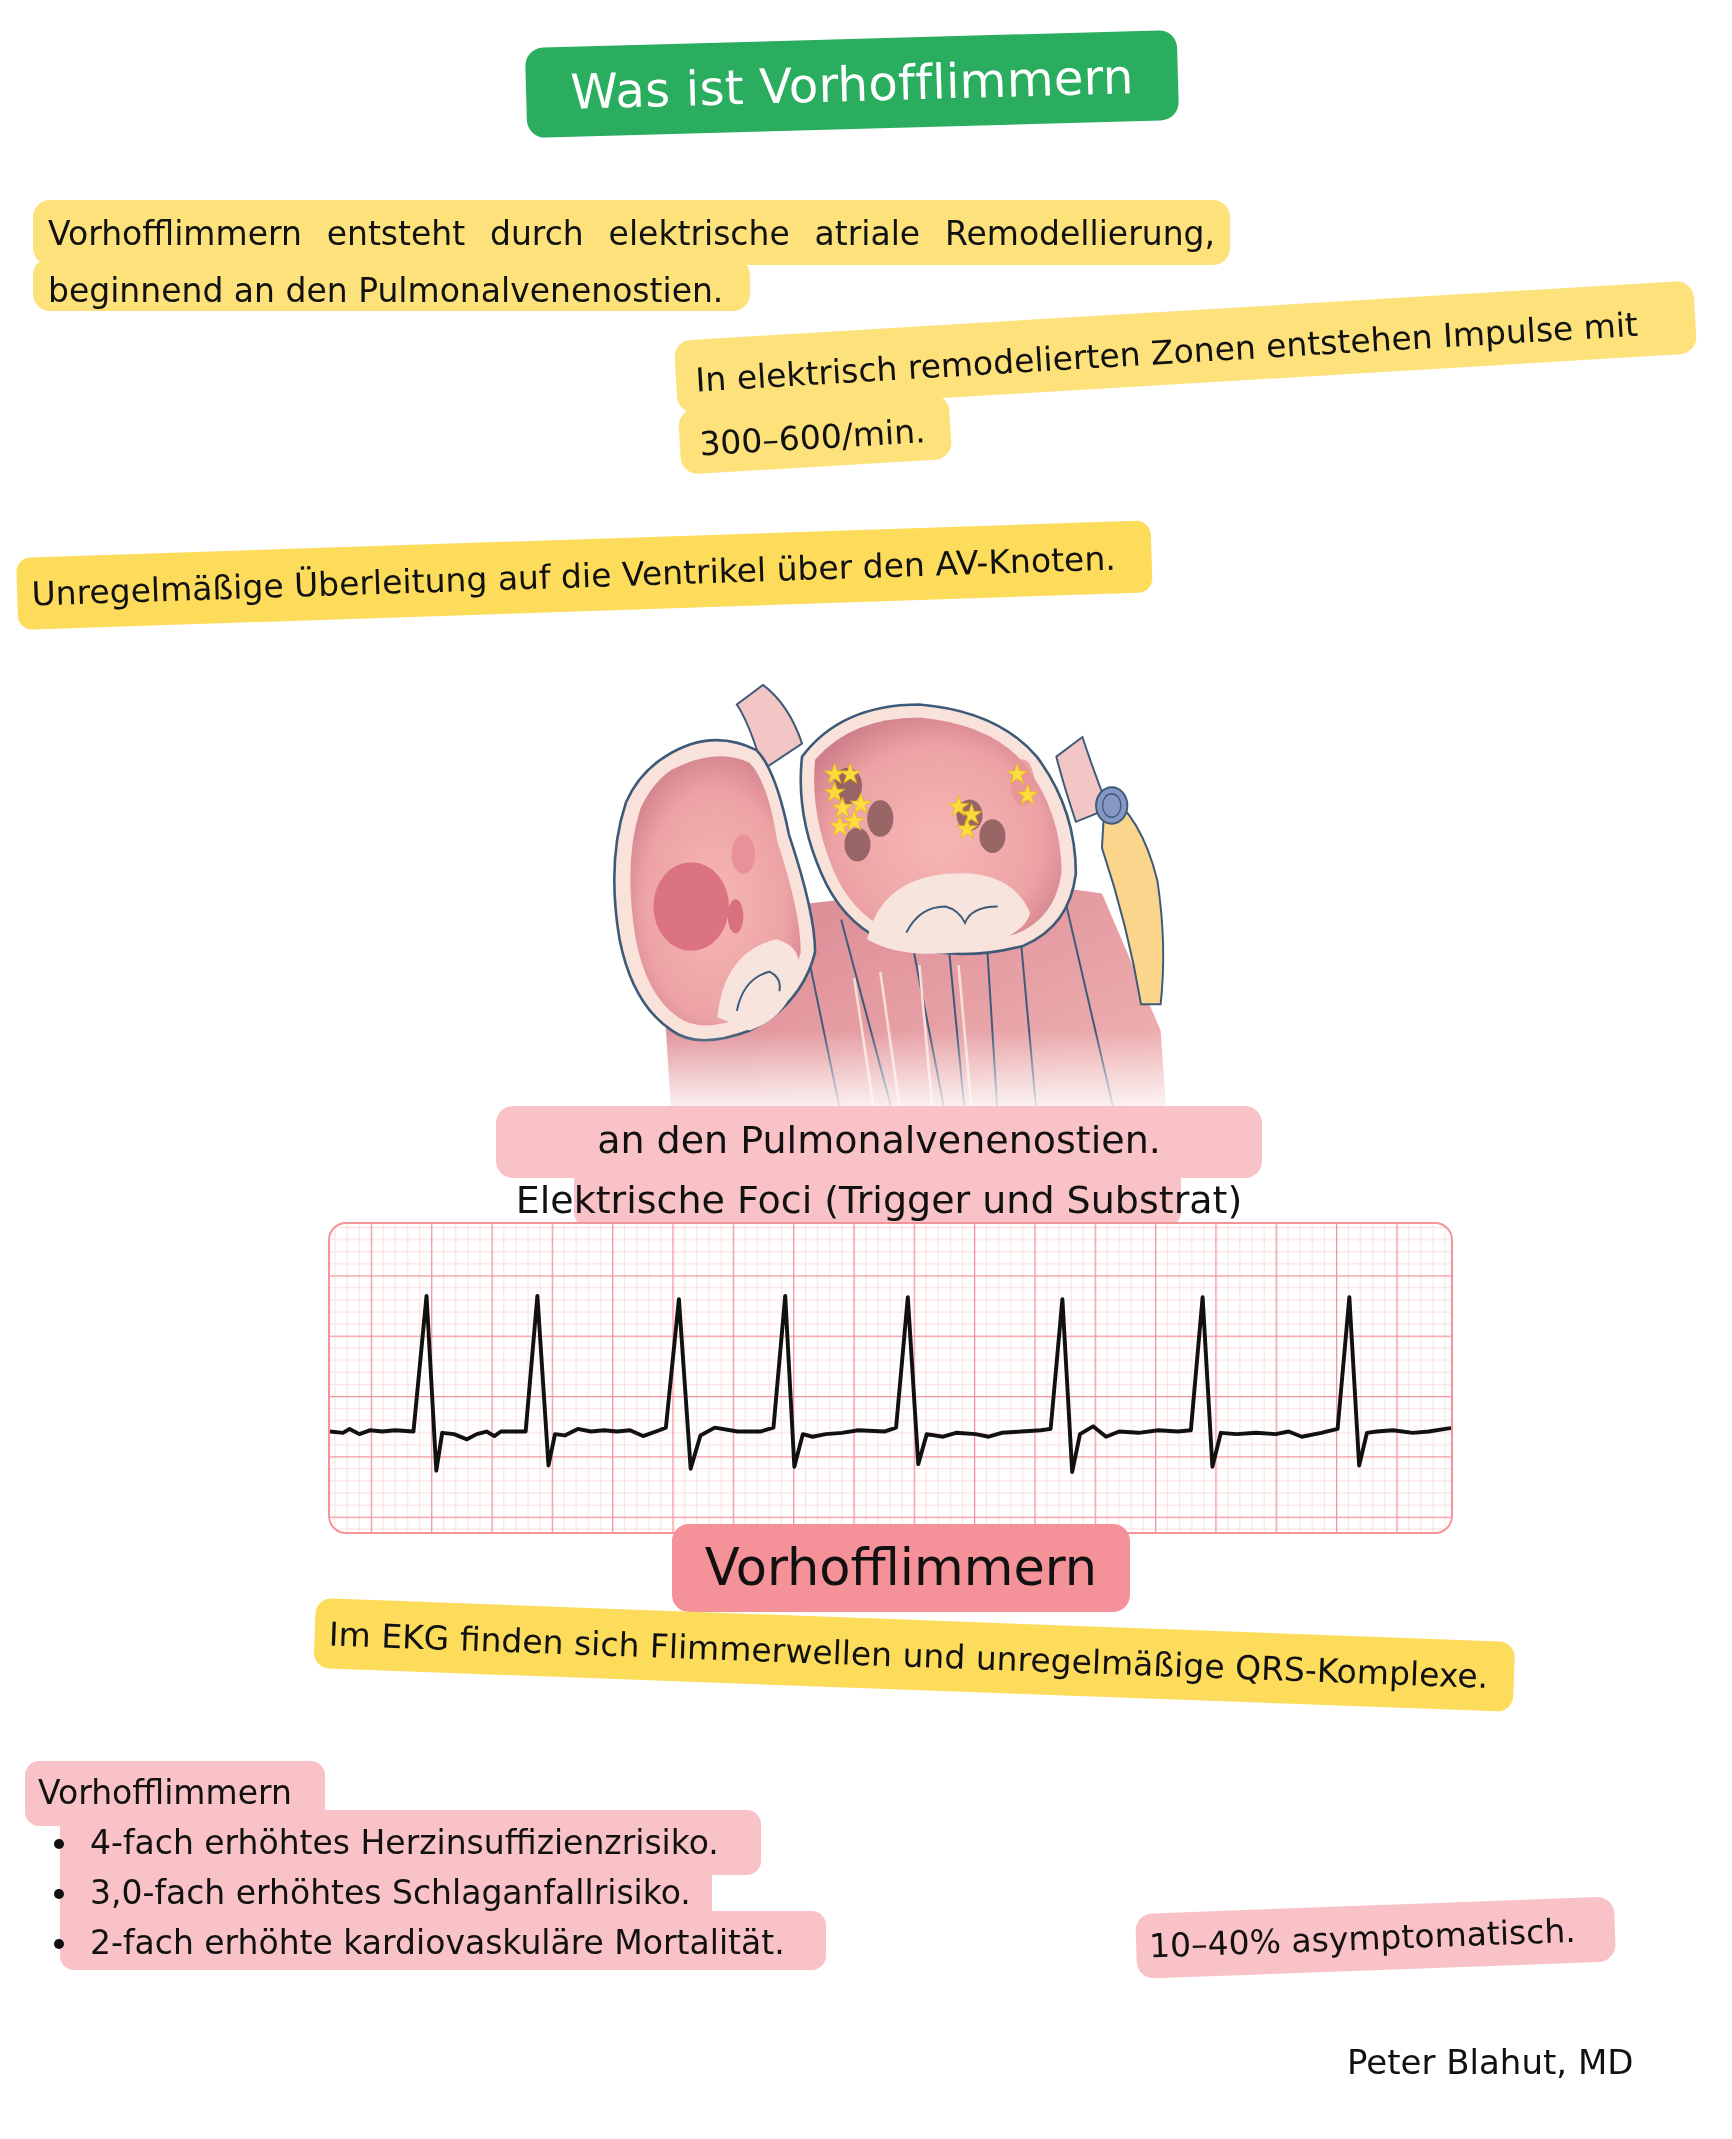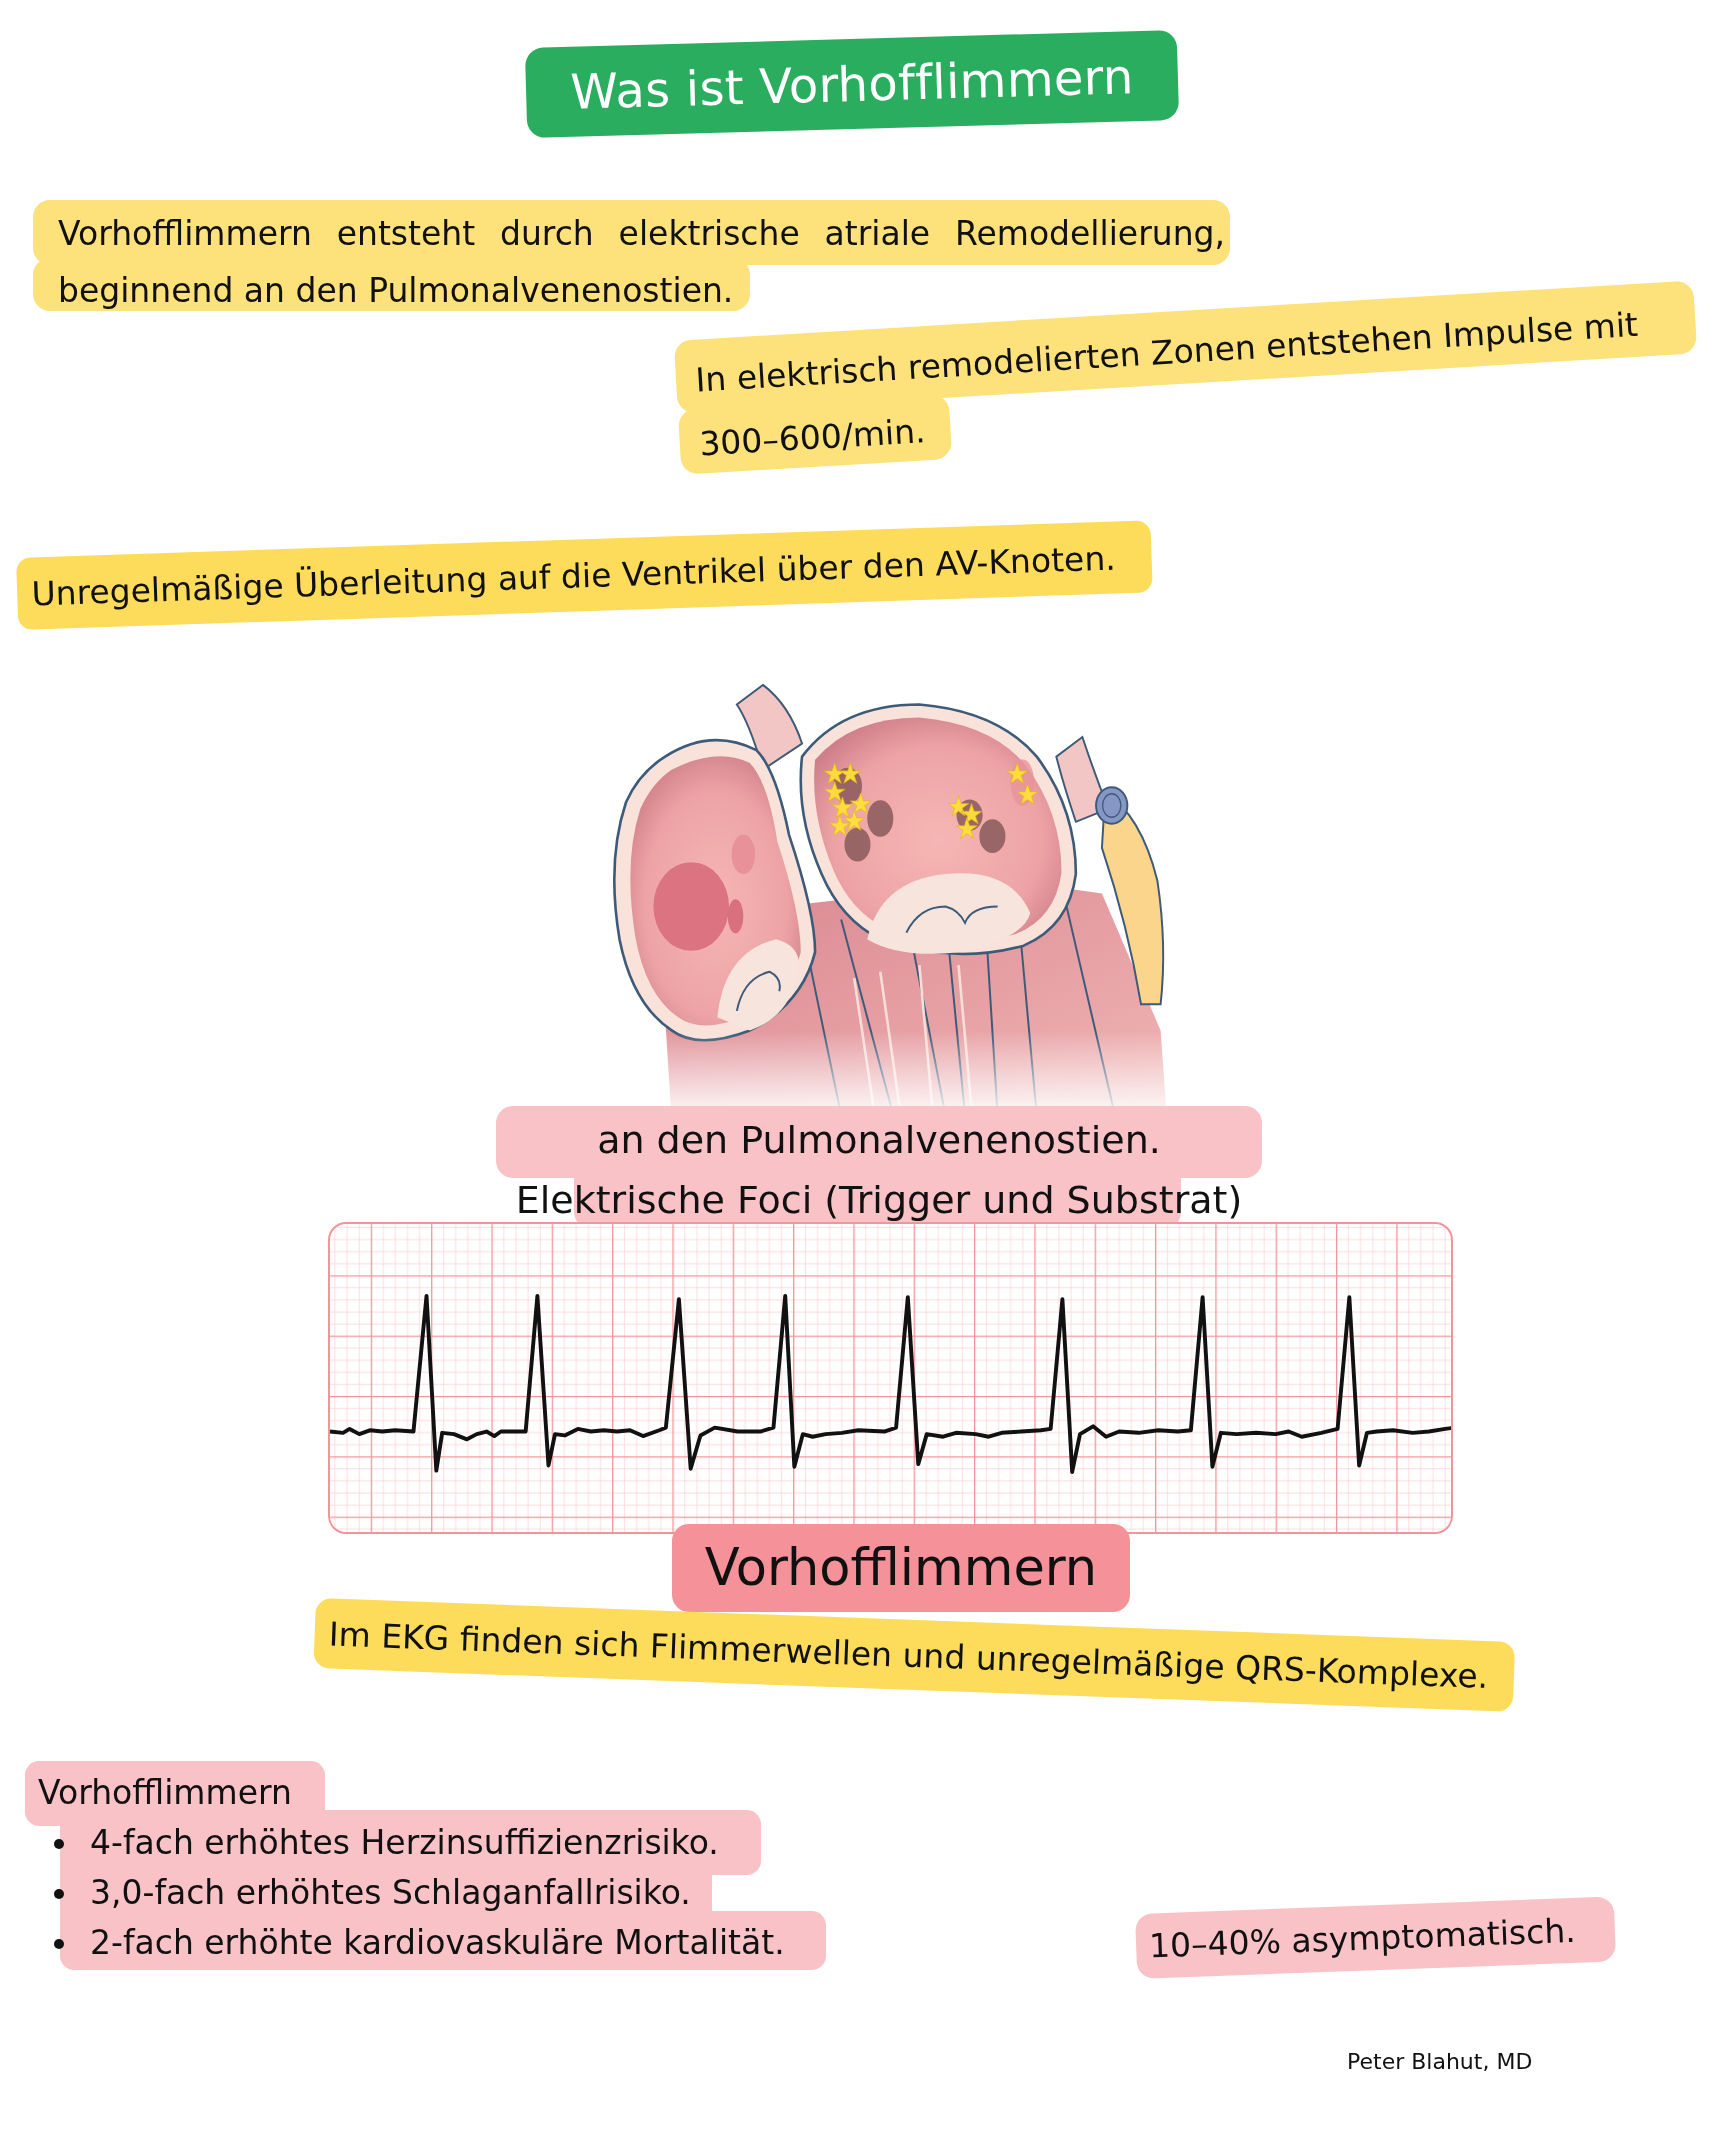--- a/index.html
+++ b/index.html
@@ -12,21 +12,21 @@
   #title { left:526px; top:39px; width:652px; height:90px; background:#2bad60;
            color:#fff; font-size:48px; line-height:90px; text-align:center;
            transform:rotate(-1.6deg); border-radius:18px; letter-spacing:0.3px; }
 
   
   .yl { background:#fde17a; }
   .yd { background:#fddc5c; }
 
   #b1a { left:33px; top:200px; width:1197px; height:65px; }
   #b1b { left:33px; top:258px; width:717px; height:53px; }
-  #b1text { left:58px; top:205px; width:1174px; font-size:33px; line-height:57px; }
+  #b1text { left:48px; top:205px; width:1174px; font-size:33px; line-height:57px; }
   #b1text .l1 { display:block; text-align:justify; text-align-last:justify; width:1167px; }
 
   #b2 { left:672px; top:312px; width:1031px; height:163px; transform:rotate(-3.4deg); transform-origin:left top; }
   #b2a { left:0; top:29px; width:1021px; height:73px; }
   #b2b { left:0; top:98px; width:271px; height:65px; }
   #b2text { left:19.6px; top:38px; font-size:33px; line-height:64px; white-space:nowrap; }
 
   #b3 { left:16.3px; top:558px; width:1135px; height:72px; transform:rotate(-1.9deg); transform-origin:left top; border-radius:14.3px; }
   #b3text { left:14.3px; top:6.5px; font-size:33px; line-height:59px; white-space:nowrap; }
 
@@ -54,21 +54,21 @@
   #l2 { left:60px; top:1862px; width:652px; height:52px; }
   #l3 { left:60px; top:1911px; width:766px; height:59px; border-radius:0 14.3px 14.3px 14.3px; }
   #listText { left:38px; top:1768px; font-size:33px; line-height:50px; }
   #listText ul { margin:0; padding:0 0 0 52px; list-style:none; }
   #listText li { position:relative; }
   #listText li::before { content:""; position:absolute; left:-36px; top:21px; width:10.4px; height:10.4px; border-radius:50%; background:#111; }
 
   #asym { left:1135px; top:1914px; width:466px; height:65px; transform:rotate(-2.1deg); transform-origin:left top; border-radius:17px;
           font-size:33px; line-height:65px; padding-left:13px; white-space:nowrap; }
 
-  #author { left:1347px; top:2036px; font-size:22px; line-height:52px; white-space:nowrap; }
+  #author { left:1347px; top:2036px; font-size:34px; line-height:52px; white-space:nowrap; }
 </style>
 </head>
 <body>
 
 <div id="title" class="abs">Was ist Vorhofflimmern</div>
 
 <div>
   <div id="b1a" class="abs yl pill"></div>
   <div id="b1b" class="abs yl pill"></div>
   <div id="b1text" class="abs">

